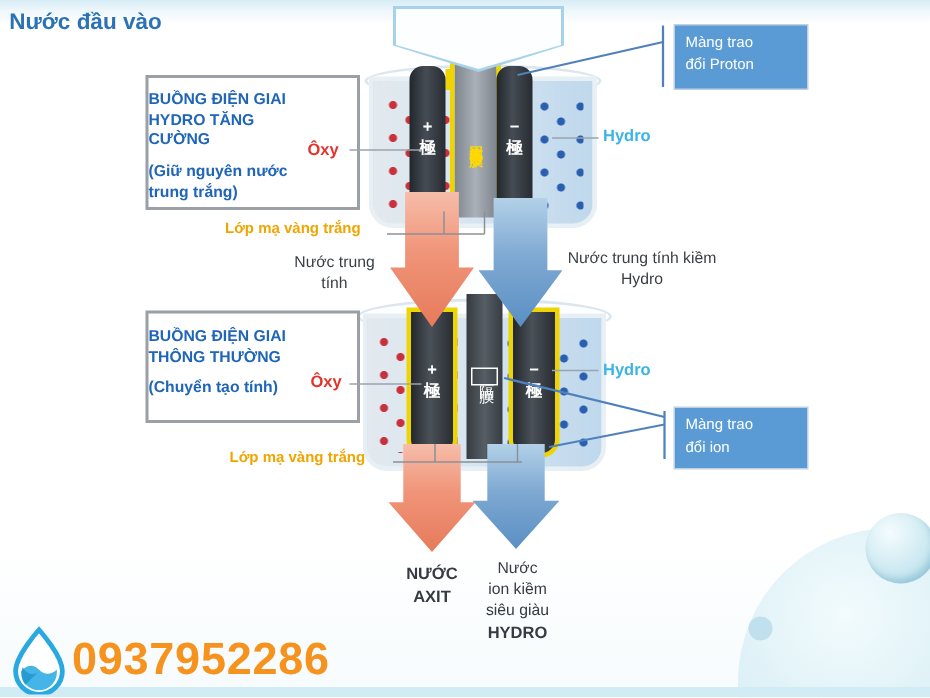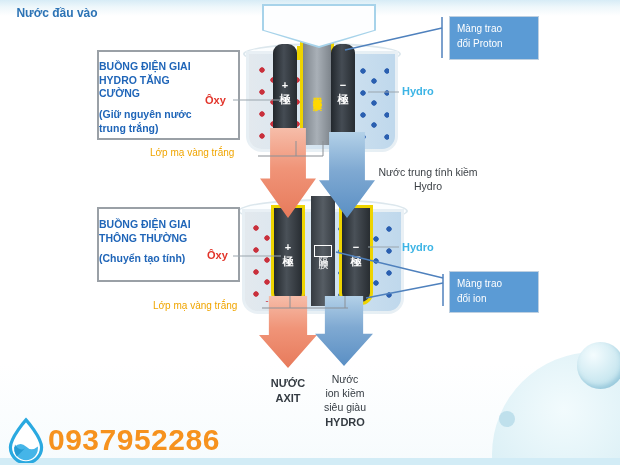--- a/index.html
+++ b/index.html
@@ -18,21 +18,21 @@
     box-shadow:inset -2px -3px 4px rgba(120,180,205,.5);}
   .bubble-small{left:499px;top:411px;width:16px;height:16px;z-index:0;background:#bfe0ec;}
   .bottom-strip{left:0;bottom:0;width:620px;height:7px;background:#d2ecf6;z-index:1;}
 
   
   .banner-outer{left:262px;top:4px;width:114px;height:44px;z-index:4;background:#a7d3ea;
     clip-path:polygon(0 0,100% 0,100% 60%,50% 100%,0 60%);}
   .banner-inner{left:2px;top:2px;width:110px;height:40px;background:#fdfeff;
     clip-path:polygon(0 0,100% 0,100% 60%,50% 100%,0 60%);}
   .banner-text{left:0;top:6px;width:114px;text-align:center;color:#2c73b5;
-    font-weight:bold;font-size:12px;z-index:5;}
+    font-weight:bold;font-size:15px;z-index:5;}
 
   
   .callout{background:var(--accent-blue);color:#fff;font-size:10px;line-height:1.45;
     padding:5px 7px;z-index:4;box-shadow:0 0 0 1px rgba(70,120,170,.35);}
   .callout-proton{left:450px;top:17px;width:74px;height:32px;}
   .callout-ion{left:450px;top:272px;width:74px;height:30px;}
 
   
   .info-box{background:#fff;border:2px solid #9aa0a6;z-index:4;text-align:left;
     color:var(--diagram-text-blue);font-weight:bold;}
@@ -74,21 +74,21 @@
   .block-arrow{z-index:3;}
   .arrow-orange{background:linear-gradient(180deg,#f6bda9 0%,#f09478 45%,#e77a5b 100%);}
   .arrow-blue{background:linear-gradient(180deg,#b3d1e8 0%,#7fa9d2 45%,#5a8fc4 100%);}
   .shape-mid{clip-path:polygon(18% 0,82% 0,82% 56%,100% 56%,50% 100%,0 56%,18% 56%);}
   .shape-bottom{clip-path:polygon(17% 0,83% 0,83% 54%,100% 54%,50% 100%,0 54%,17% 54%);}
 
   
   .lbl{z-index:4;font-size:11px;}
   .lbl-oxy{color:var(--oxy-red);font-weight:bold;}
   .lbl-hydro{color:var(--hydro-blue);font-weight:bold;}
-  .lbl-coating{color:var(--gold-label);font-weight:normal;font-size:10px;}
+  .lbl-coating{color:var(--gold-label);font-weight:bold;font-size:10px;}
   .lbl-mid{color:#3a3f44;font-size:10.5px;text-align:center;line-height:1.35;}
   .lbl-out{color:#343b42;text-align:center;line-height:1.35;}
   .out-acid{font-weight:bold;font-size:11px;}
   .out-alk{font-size:10.5px;font-weight:500;}
   .out-alk-bold{font-weight:800;font-size:11px;}
 
   svg.overlay{position:absolute;left:0;top:0;z-index:5;pointer-events:none;}
 
   
   .footer{left:4px;top:415px;height:50px;display:flex;align-items:center;z-index:6;}
@@ -168,20 +168,22 @@
 
   <div class="abs block-arrow arrow-orange shape-mid" style="left:260px;top:128px;width:56px;height:90px;"></div>
   <div class="abs block-arrow arrow-blue shape-mid" style="left:319px;top:132px;width:56px;height:86px;"></div>
 
   <div class="abs block-arrow arrow-orange shape-bottom" style="left:259px;top:296px;width:58px;height:72px;"></div>
   <div class="abs block-arrow arrow-blue shape-bottom" style="left:315px;top:296px;width:58px;height:70px;"></div>
 
   <div class="abs lbl lbl-oxy" style="left:205px;top:94px;">Ôxy</div>
   <div class="abs lbl lbl-hydro" style="left:402px;top:85px;">Hydro</div>
   <div class="abs lbl lbl-coating" style="left:150px;top:147px;">Lớp mạ vàng trắng</div>
+  <div class="abs lbl lbl-mid pre" style="left:185px;top:168px;width:76px;">Nước trung
+tính</div>
   <div class="abs lbl lbl-mid pre" style="left:372px;top:165px;width:112px;">Nước trung tính kiềm
 Hydro</div>
   <div class="abs lbl lbl-oxy" style="left:207px;top:249px;">Ôxy</div>
   <div class="abs lbl lbl-hydro" style="left:402px;top:241px;">Hydro</div>
   <div class="abs lbl lbl-coating" style="left:153px;top:300px;">Lớp mạ vàng trắng</div>
 
   <div class="abs lbl lbl-out out-acid pre" style="left:258px;top:376px;width:60px;">NƯỚC
 AXIT</div>
   <div class="abs lbl lbl-out" style="left:311px;top:372px;width:68px;">
     <div class="out-alk pre">Nước

